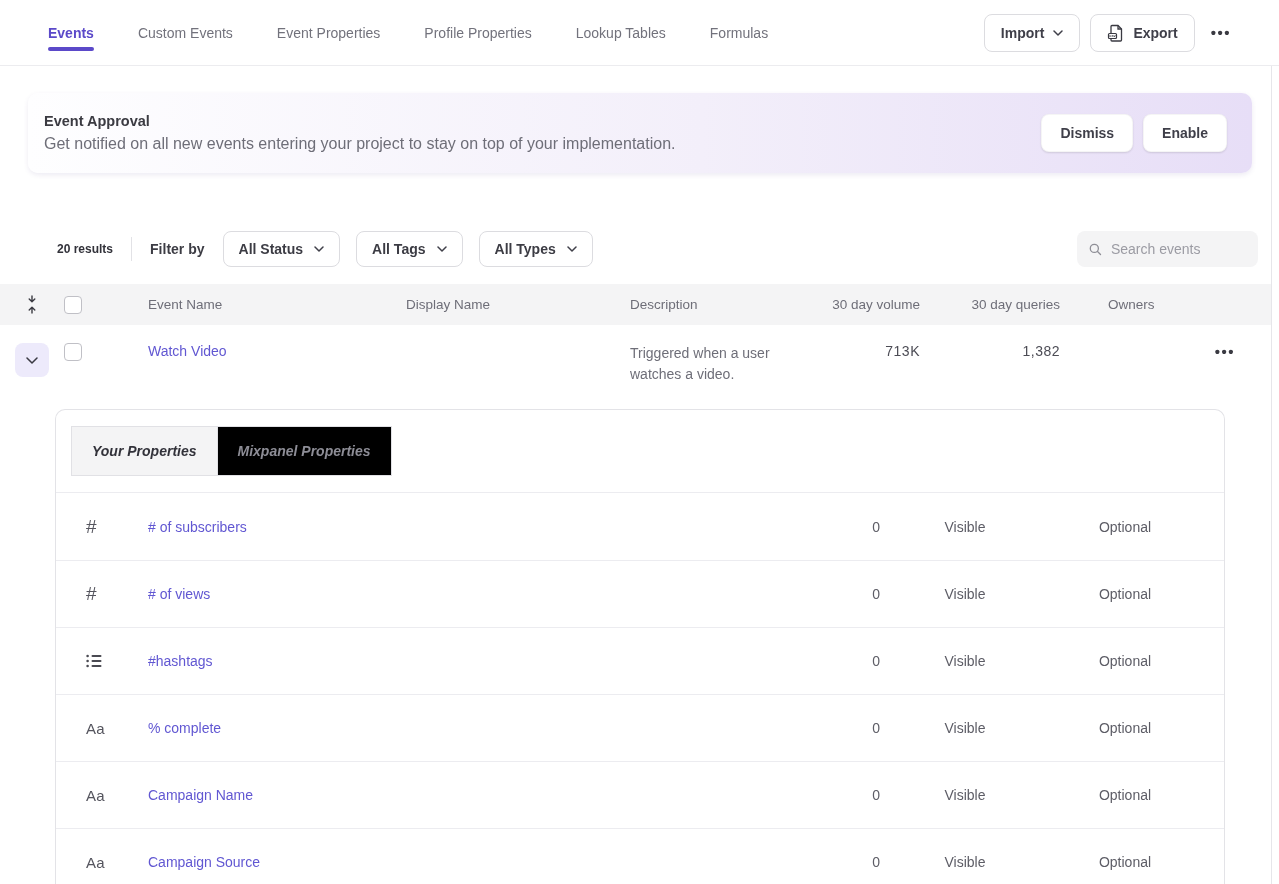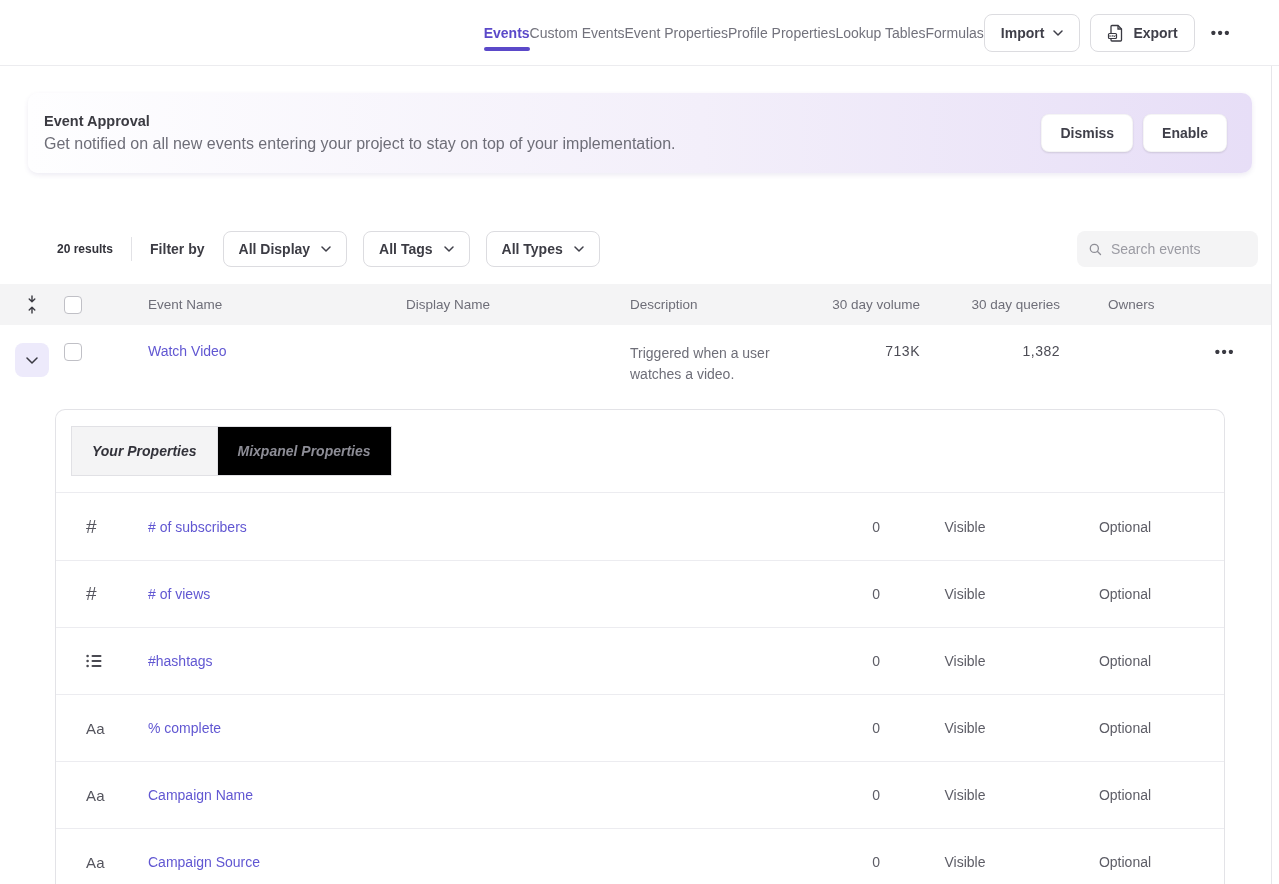--- a/index.html
+++ b/index.html
@@ -7,21 +7,21 @@
     --link:#6157d2;
     --banner-end:#e7def7;
     --header-bg:#f4f4f5;
   }
   *{box-sizing:border-box;margin:0;padding:0;font-family:"Liberation Sans",sans-serif;}
   html,body{width:1279px;height:884px;overflow:hidden;background:#fff;}
   .app{position:relative;width:1279px;height:884px;}
 
   
   .topnav{height:66px;display:flex;align-items:center;padding:0 42px 0 48px;border-bottom:1px solid #ececef;background:#fff;}
-  .tabs{display:flex;align-items:center;flex:1;justify-content:flex-end;}
+  .tabs{display:flex;gap:44px;align-items:center;flex:1;}
   .tab{position:relative;font-size:14px;font-weight:500;color:#72727c;padding:24px 0;cursor:pointer;white-space:nowrap;}
   .tab.active{color:var(--accent);font-weight:600;}
   .tab .underline{display:none;}
   .tab.active .underline{display:block;position:absolute;left:0;right:0;bottom:14px;height:4px;border-radius:2px;background:var(--accent);}
   .nav-actions{display:flex;gap:10px;align-items:center;}
   .btn{height:38px;border:1px solid #dcdce0;border-radius:8px;background:#fff;padding:0 16px;font-size:14px;font-weight:600;color:#3f3f49;display:flex;align-items:center;gap:9px;cursor:pointer;}
   .icon-btn{border:none;background:none;font-size:15px;letter-spacing:1.5px;color:#3a3a42;padding:6px 6px;font-weight:700;cursor:pointer;}
 
   
   .banner{margin:27px 27px 0 28px;height:80px;border-radius:10px;
@@ -135,21 +135,21 @@
       <button>Dismiss</button>
       <button>Enable</button>
     </div>
   </section>
 
   <section class="filterbar">
     <span class="results">20 results</span>
     <span class="vdivider"></span>
     <span class="filterby">Filter by</span>
     <button class="dropdown">
-      <span>All Display</span>
+      <span>All Status</span>
       <svg width="10" height="6" viewBox="0 0 10 6">
           <path d="M1 1l4 4 4-4" stroke="#3f3f49" stroke-width="1.5" fill="none" stroke-linecap="round" stroke-linejoin="round"></path>
         </svg>
     </button>
     <button class="dropdown">
       <span>All Tags</span>
       <svg width="10" height="6" viewBox="0 0 10 6">
           <path d="M1 1l4 4 4-4" stroke="#3f3f49" stroke-width="1.5" fill="none" stroke-linecap="round" stroke-linejoin="round"></path>
         </svg>
     </button>

